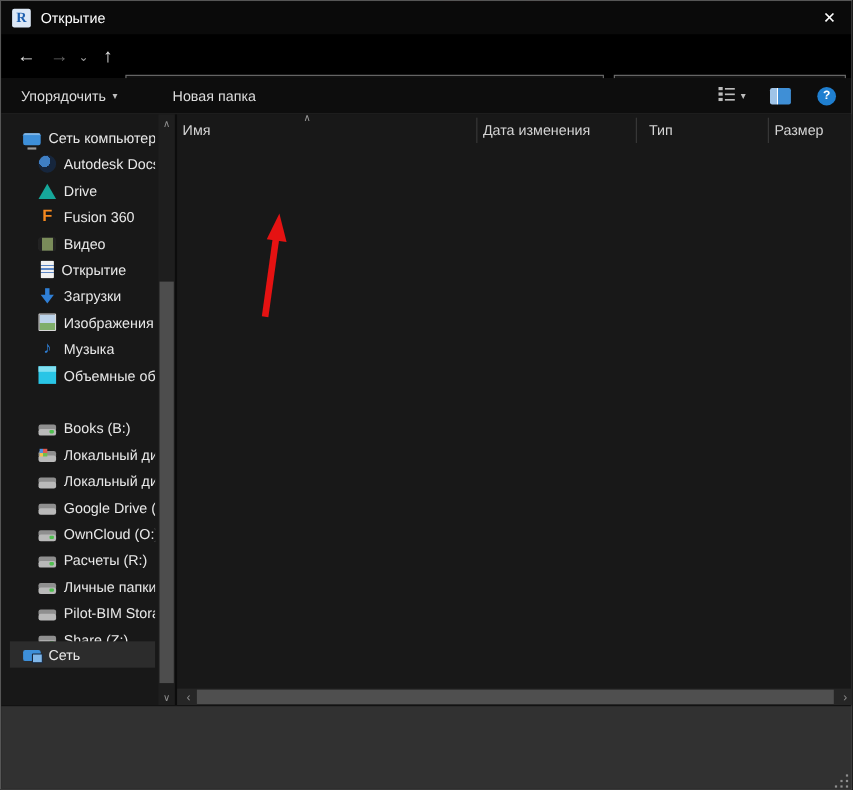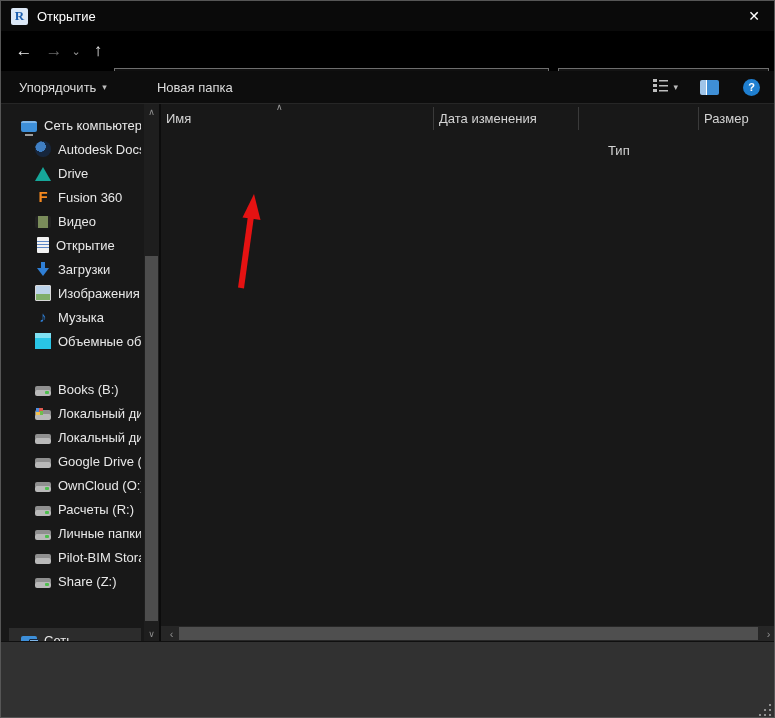--- a/index.html
+++ b/index.html
@@ -299,21 +299,21 @@
           <span class="lab">Личные папки (</span>
         </div>
       <div class="side-item lvl1" style="top:441px">
           <span class="sicon ic-drive"></span>
           <span class="lab">Pilot-BIM Storag</span>
         </div>
       <div class="side-item lvl1" style="top:465px">
           <span class="sicon ic-drive net"></span>
           <span class="lab">Share (Z:)</span>
         </div>
-      <div class="side-item lvl0 hl" style="top:524px">
+      <div class="side-item lvl0 hl" style="top:479px">
           <span class="sicon ic-network"></span>
           <span class="lab">Сеть</span>
         </div>
     </div>
 
     <div class="v-scroll">
       <span class="arr up">∧</span>
       <div class="v-thumb" style="top:152px;height:365px;"></div>
       <span class="arr down">∨</span>
     </div>
@@ -322,21 +322,21 @@
     <div class="filelist">
       <div class="col-head" style="left:0;width:272px;">
         <span>Имя</span>
         <span class="sort-caret" style="left:115px;">∧</span>
       </div>
       <div class="head-sep" style="left:272px;"></div>
       <div class="col-head" style="left:273px;width:144px;">
           <span>Дата изменения</span>
         </div>
       <div class="head-sep" style="left:417px;"></div>
-      <div class="col-head" style="left:442px;width:119px;margin-top:32px;">
+      <div class="col-head" style="left:424px;width:119px;">
           <span>Тип</span>
         </div>
       <div class="head-sep" style="left:537px;"></div>
       <div class="col-head" style="left:538px;width:77px;">
           <span>Размер</span>
         </div>
 
     </div>
 
     <div class="h-scroll">

